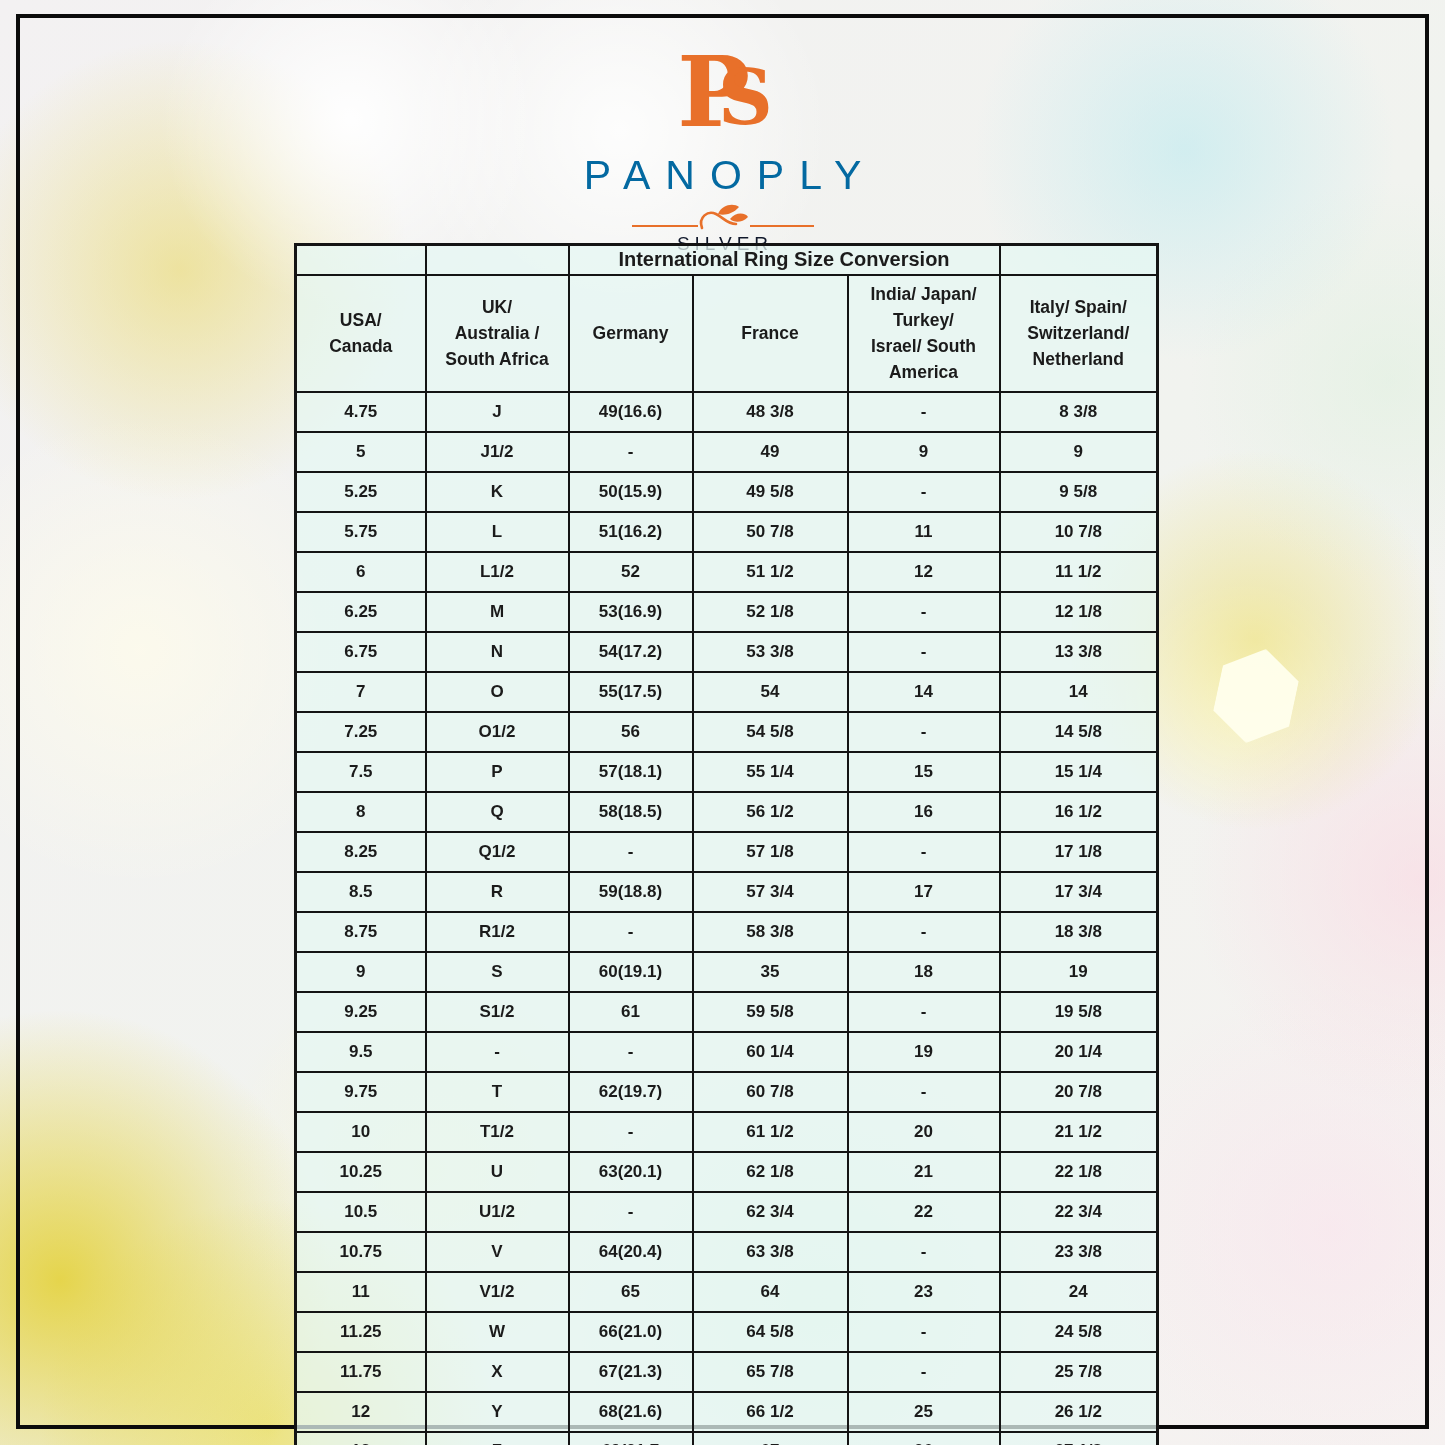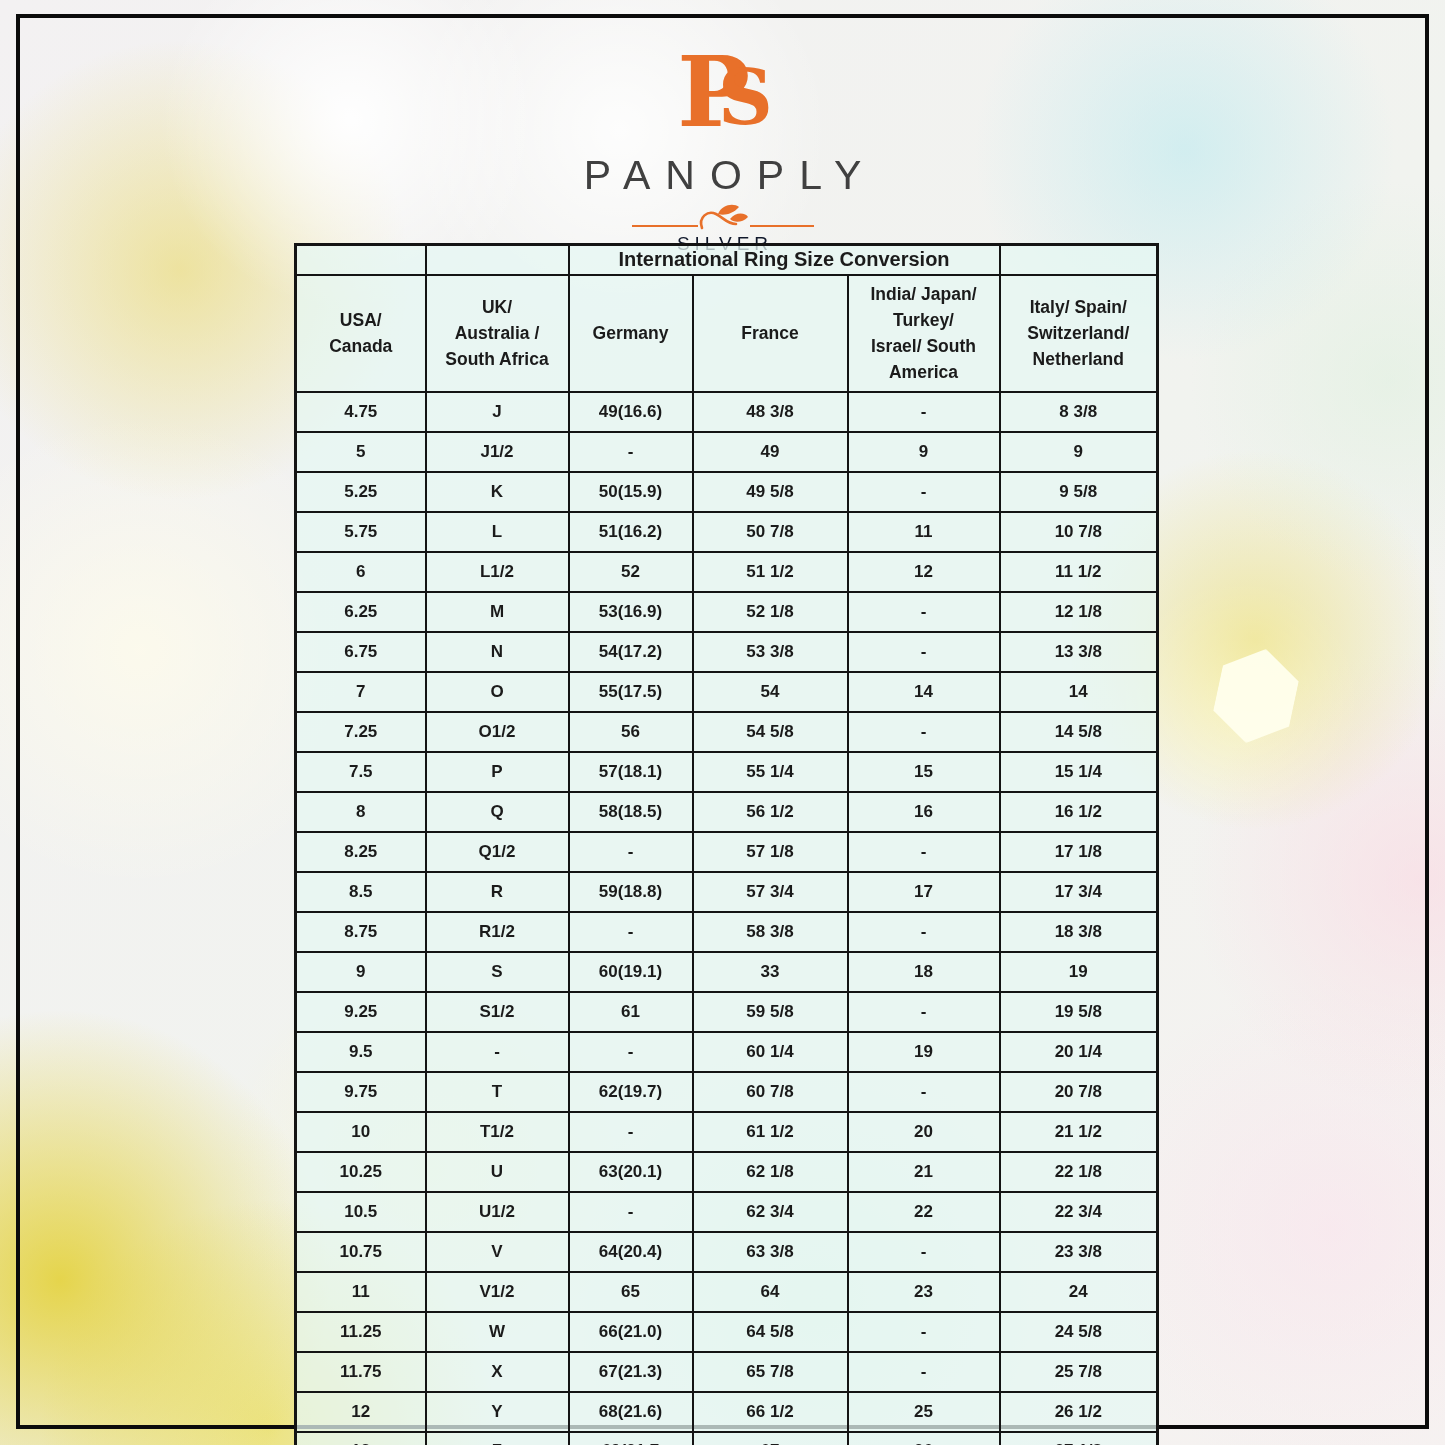--- a/index.html
+++ b/index.html
@@ -50,21 +50,21 @@
   }
   .monogram .m-s {
     position:absolute; left:50%; transform:translateX(-8%);
     top:16px;
     font-family:"DejaVu Serif", serif; font-weight:bold;
     font-size:76px; line-height:76px; color:#E8702A;
   }
   .brand-name {
     margin-top:8px;
     font-size:41px; letter-spacing:15px; margin-left:15px;
-    color:#404040; font-weight:normal;
+    color:#0369a1; font-weight:normal;
   }
   .divider { margin-top:2px; height:34px; }
   .brand-sub {
     margin-top:-2px;
     font-size:19px; letter-spacing:5px; margin-left:5px;
     color:#0f172a;
   }
 
   
   table.sizes {
@@ -254,21 +254,21 @@
         <td>R1/2</td>
         <td>-</td>
         <td>58 3/8</td>
         <td>-</td>
         <td>18 3/8</td>
       </tr>
       <tr>
         <td>9</td>
         <td>S</td>
         <td>60(19.1)</td>
-        <td>33</td>
+        <td>35</td>
         <td>18</td>
         <td>19</td>
       </tr>
       <tr>
         <td>9.25</td>
         <td>S1/2</td>
         <td>61</td>
         <td>59 5/8</td>
         <td>-</td>
         <td>19 5/8</td>

